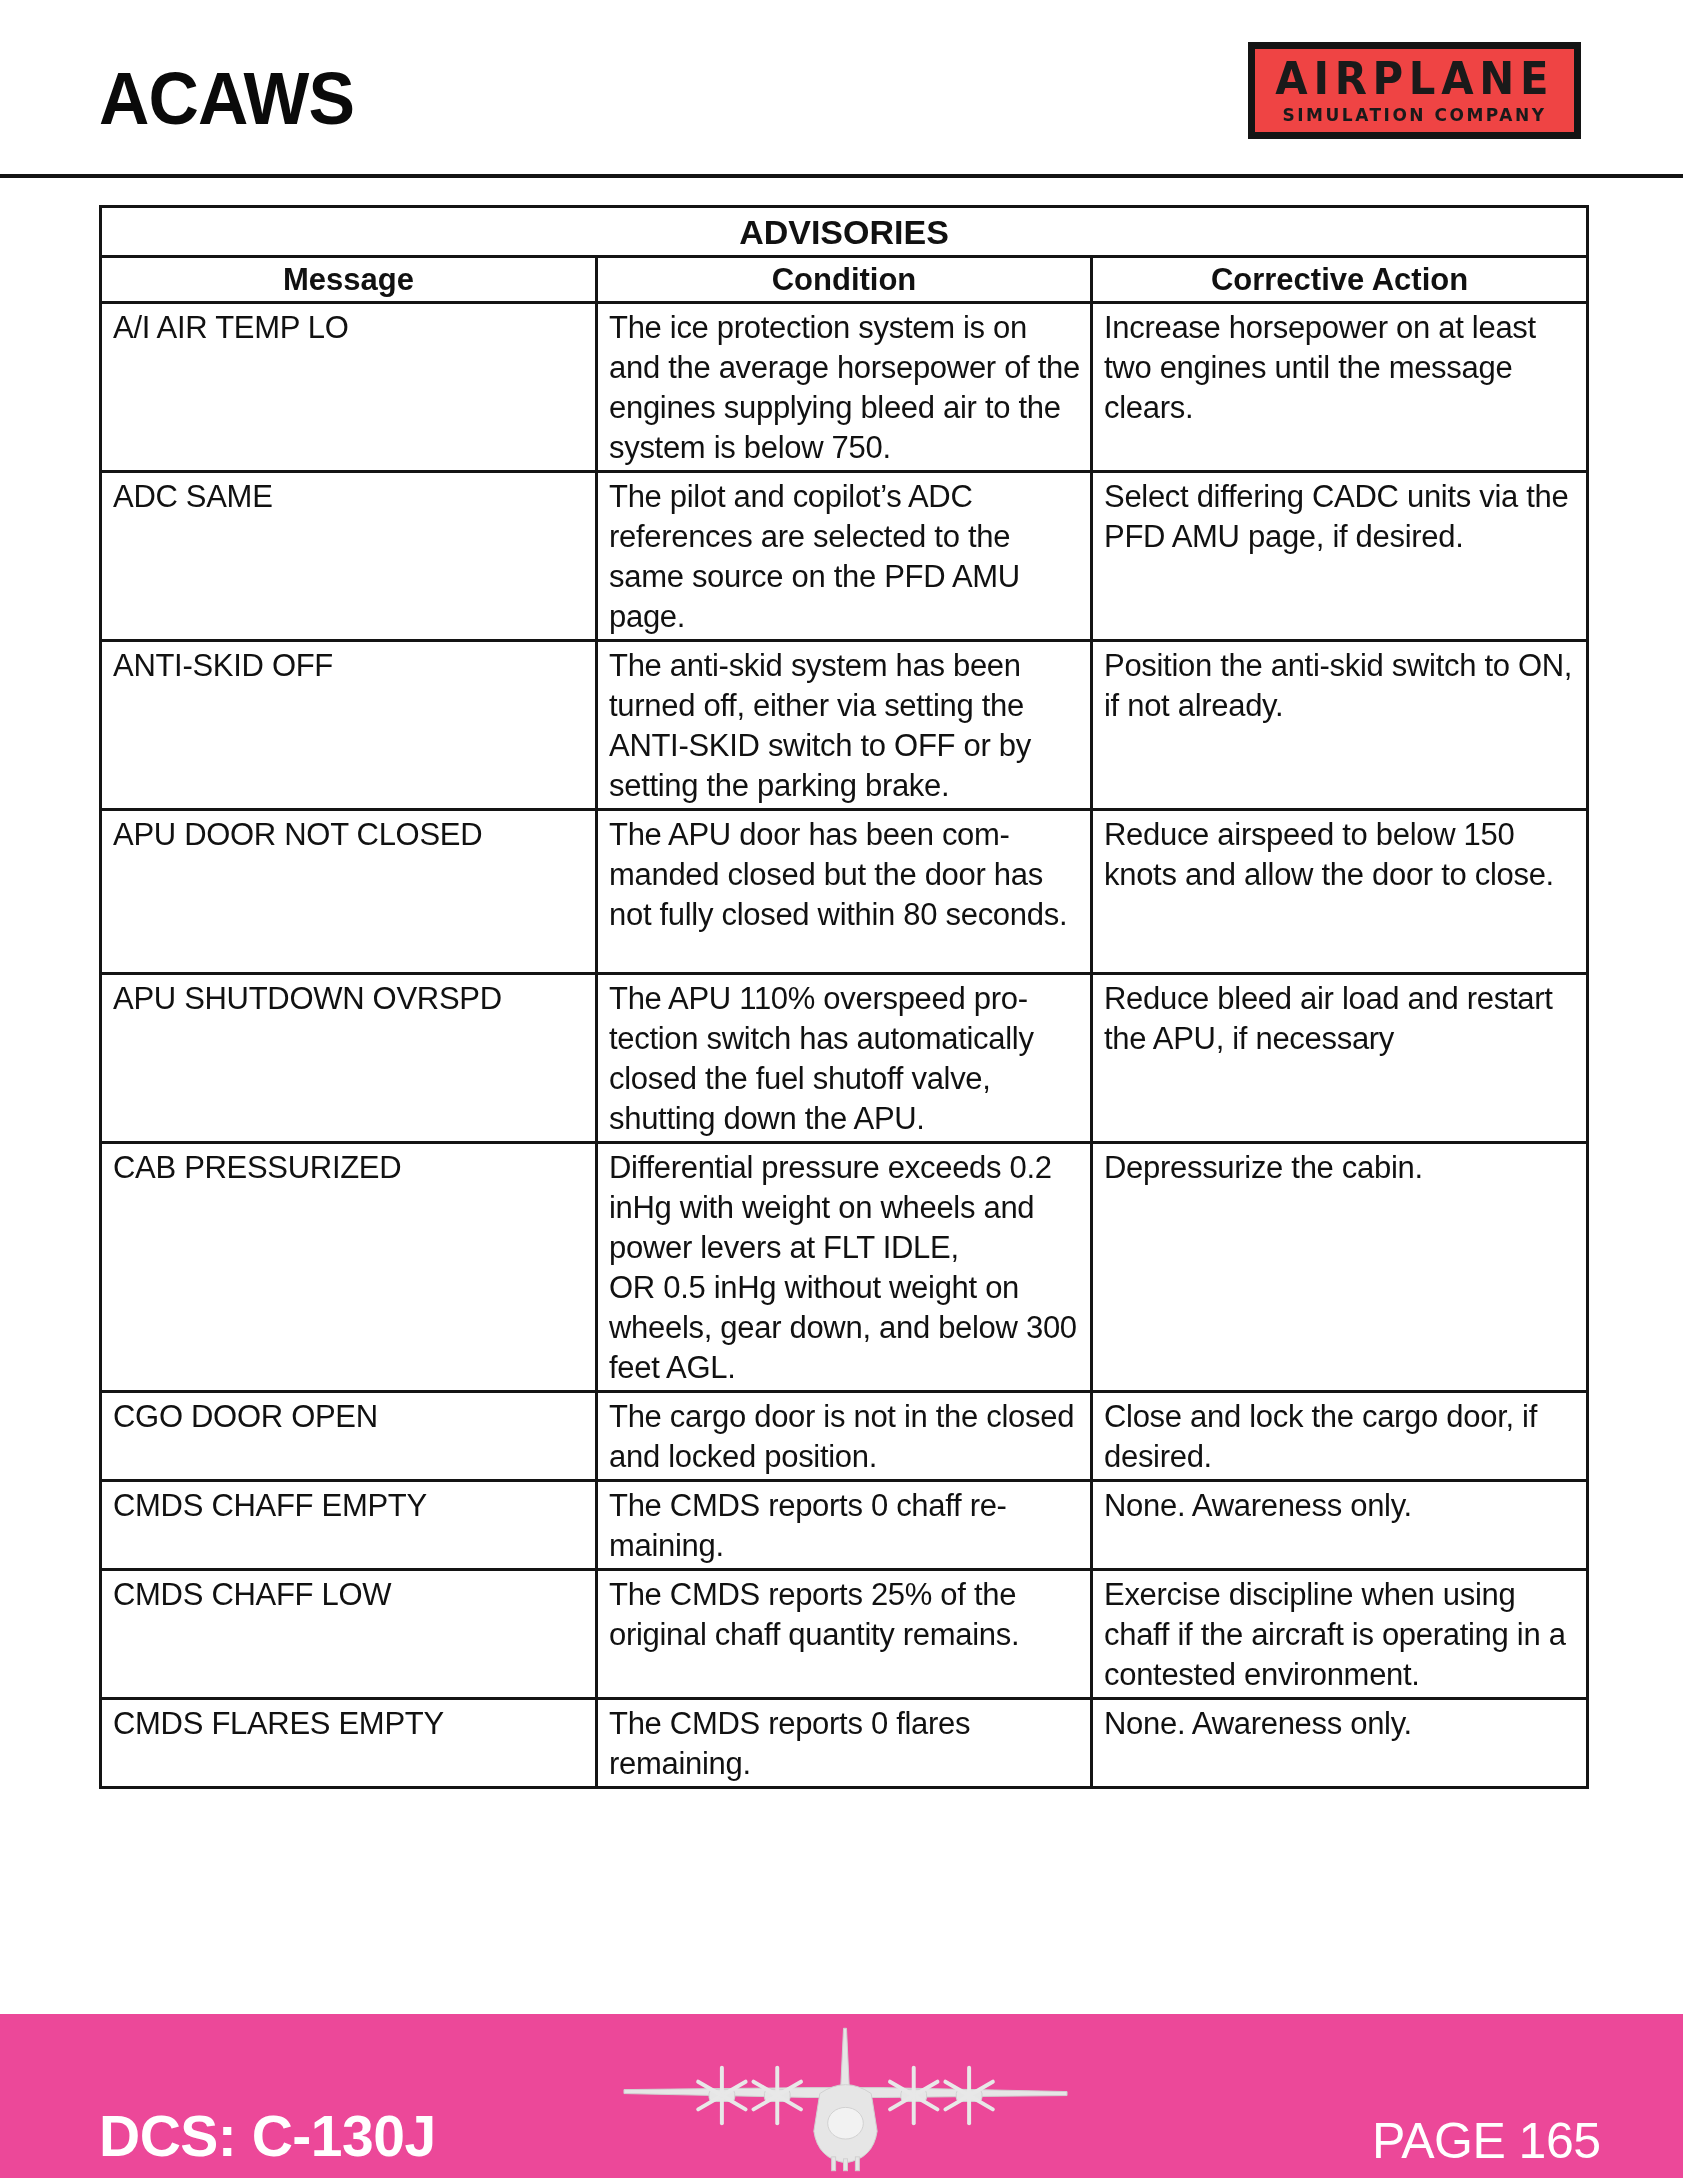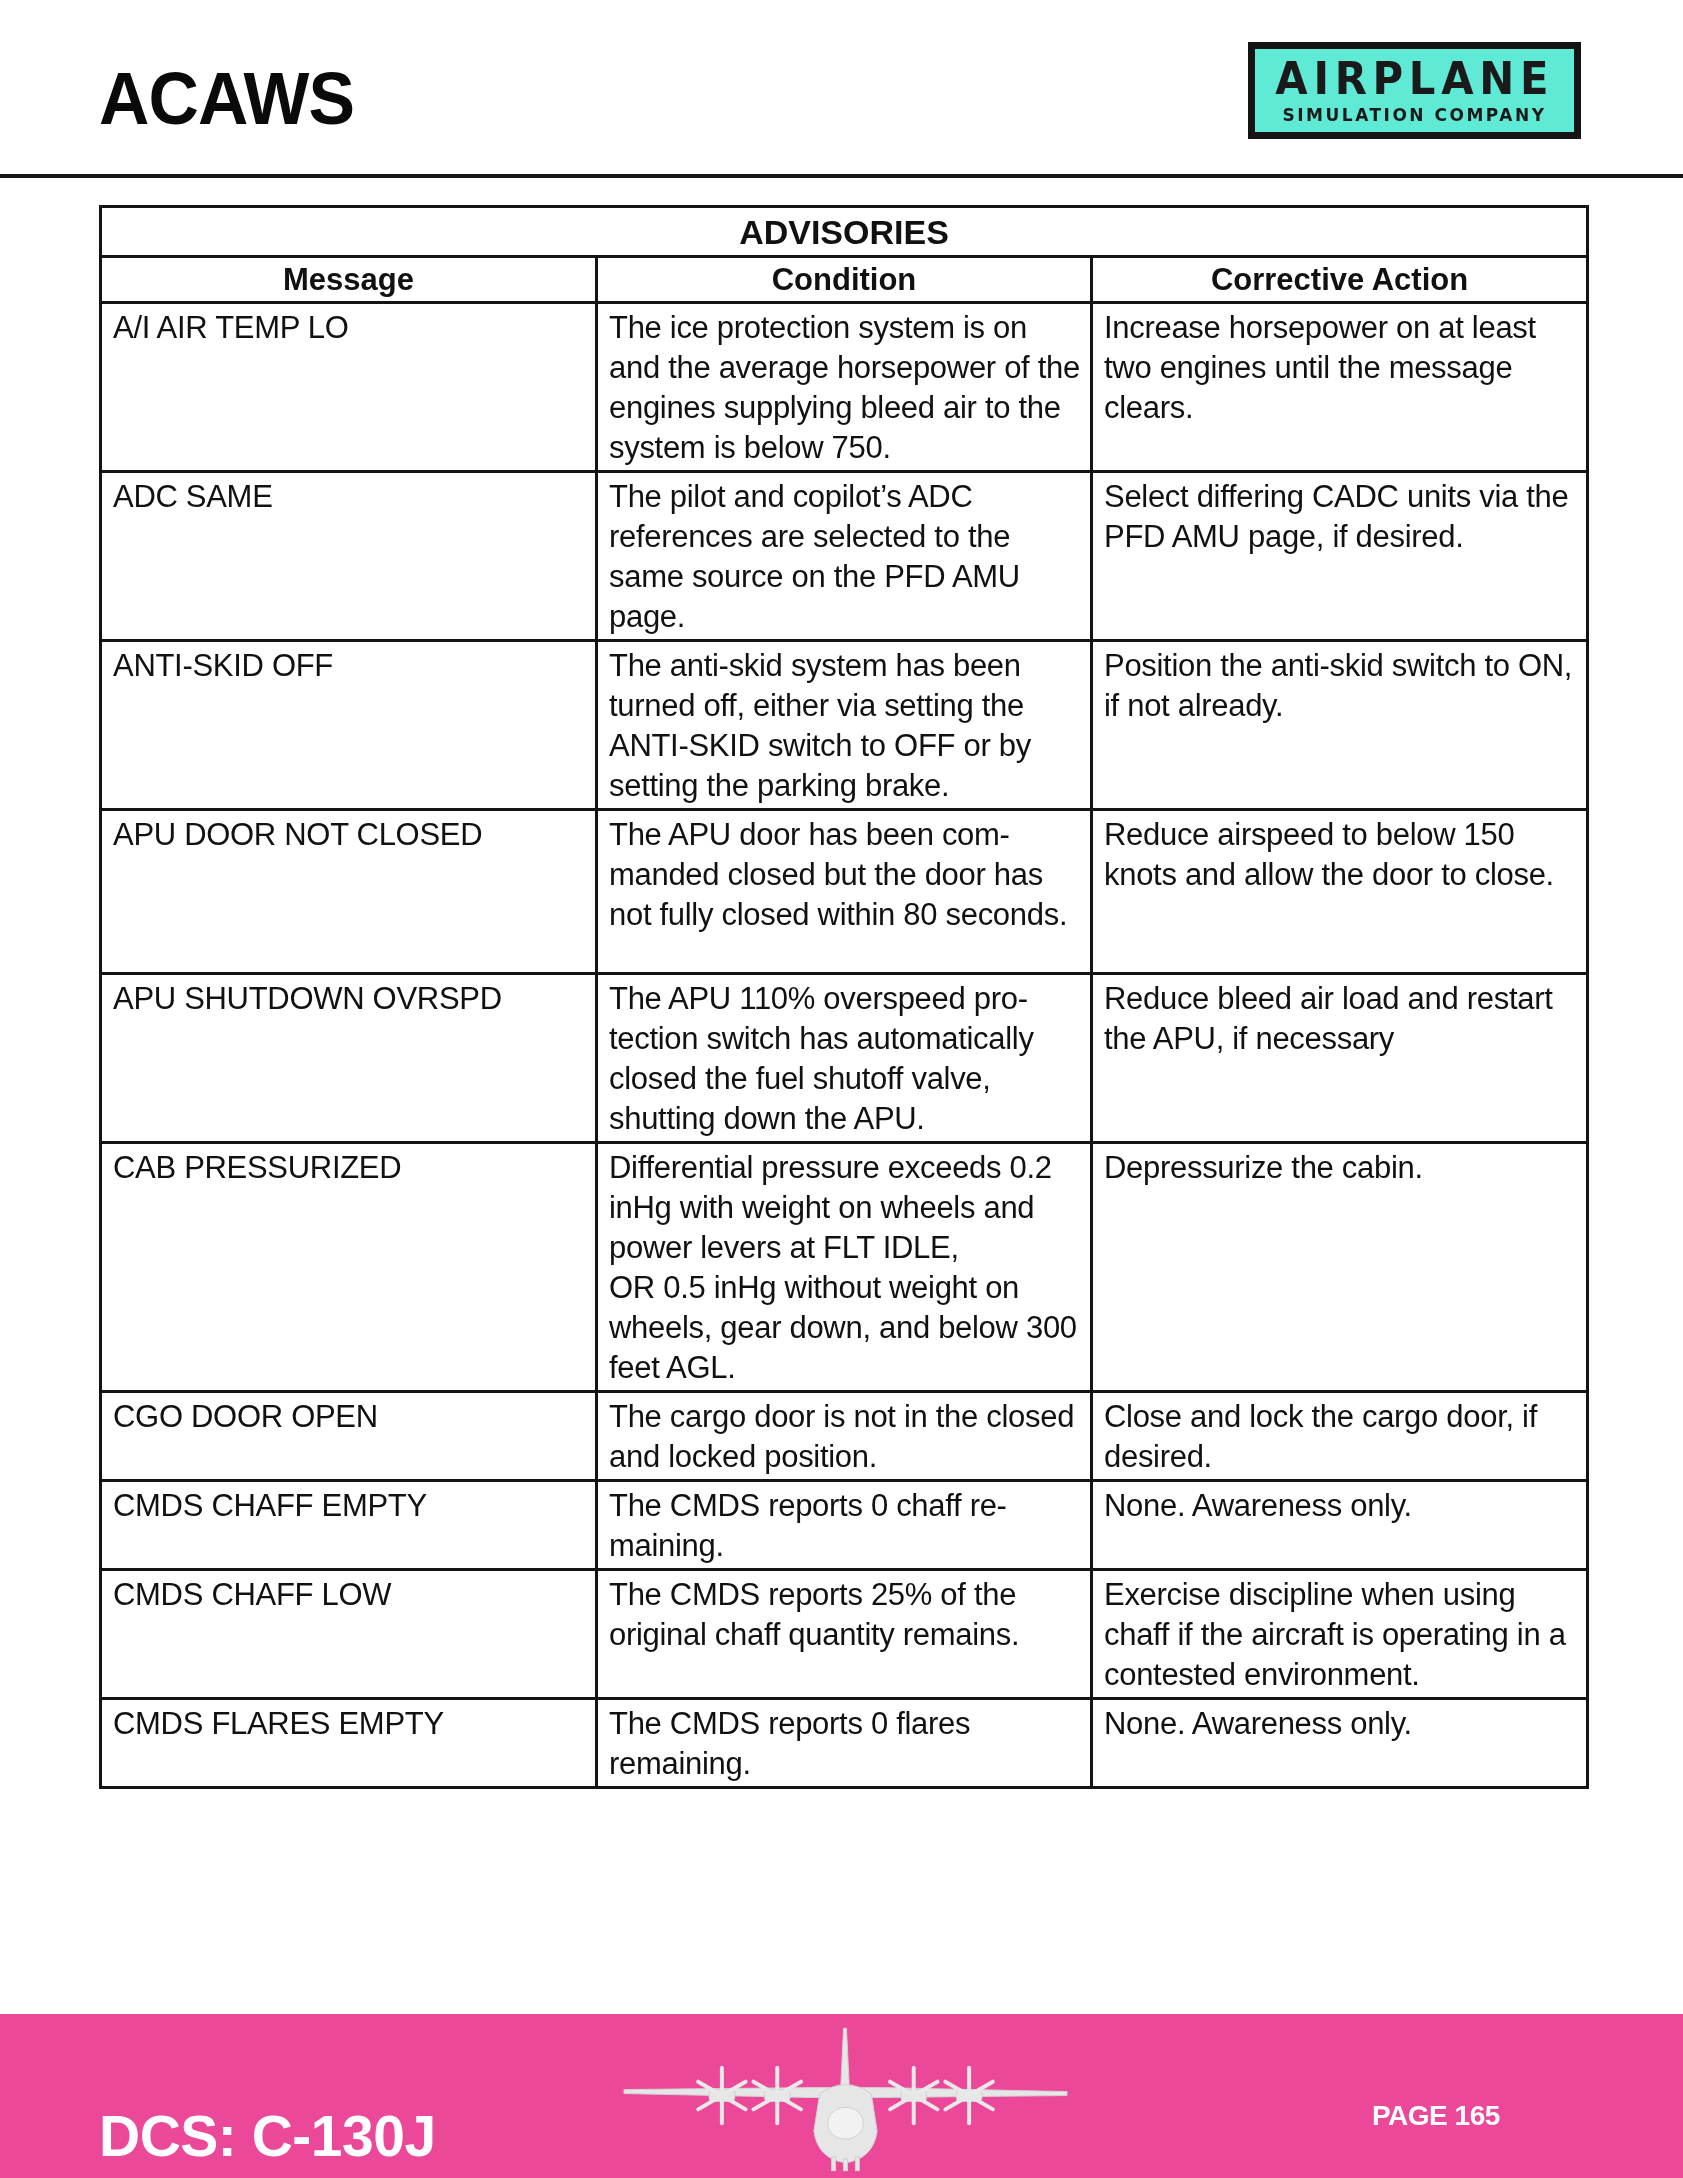--- a/index.html
+++ b/index.html
@@ -9,21 +9,21 @@
     font-family: "Liberation Sans", sans-serif;
   }
   .page-title {
     position: absolute; left: 99px; top: 61px;
     font-size: 75px; font-weight: bold; letter-spacing: -1px;
     line-height: 1; color: #0a0a0a;
     transform: scaleX(0.93); transform-origin: left top;
   }
   .logo {
     position: absolute; left: 1248px; top: 42px; width: 333px; height: 97px;
-    box-sizing: border-box; border: 7px solid #141414; background: #5eead4;
+    box-sizing: border-box; border: 7px solid #141414; background: #ef4444;
     display: flex; flex-direction: column; align-items: center; justify-content: center;
   }
   .logo-main {
     font-size: 44px; font-weight: bold; letter-spacing: 6px; line-height: 1;
     color: #1a1a1a; font-family: "DejaVu Sans", sans-serif;
     transform: scaleX(0.95);
   }
   .logo-sub {
     font-size: 17px; font-weight: bold; letter-spacing: 2.5px; line-height: 1;
     margin-top: 6px; color: #1a1a1a; font-family: "DejaVu Sans", sans-serif;
@@ -49,21 +49,21 @@
   table.adv td { letter-spacing: -0.3px; }
   .b { font-weight: normal; }
   .footer {
     position: absolute; left: 0; top: 2014px; width: 1683px; height: 164px; background: #ec4899;
   }
   .footer-title {
     position: absolute; left: 99px; top: 94px; font-size: 57px; font-weight: bold;
     color: #ffffff; line-height: 1; letter-spacing: -0.5px;
   }
   .footer-page {
-    position: absolute; left: 1372px; top: 88px; font-size: 28px; font-weight: bold;
+    position: absolute; left: 1372px; top: 102px; font-size: 50px; font-weight: normal;
     color: #ffffff; line-height: 1; letter-spacing: -0.5px;
   }
   .plane {
     position: absolute; left: 622px; top: 10px; width: 447px; height: 149px;
   }
 </style>
 </head>
 <body>
 
 <div class="page-title">ACAWS</div>

